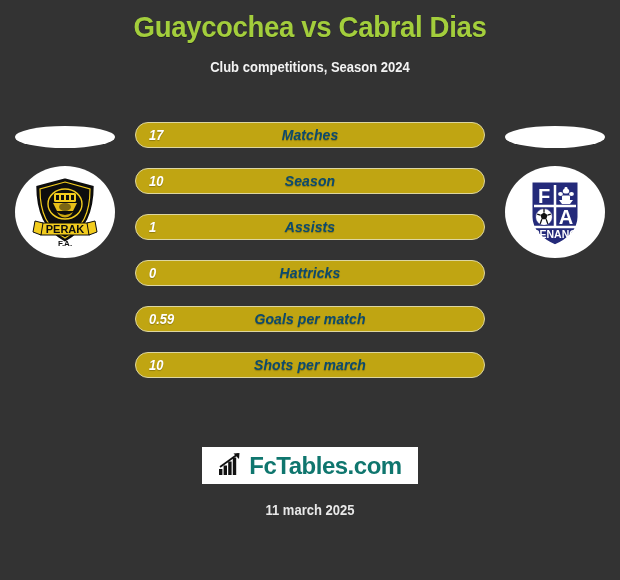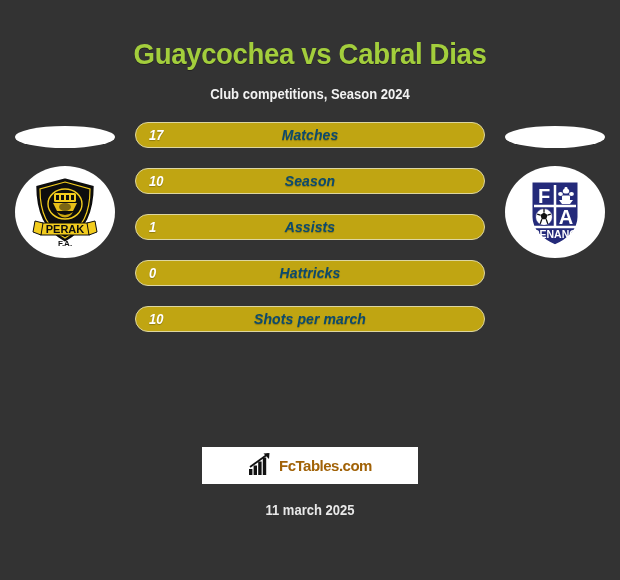--- a/index.html
+++ b/index.html
@@ -13,21 +13,20 @@
     font-family: "Liberation Sans", sans-serif;
     overflow: hidden;
     position: relative;
   }
 
   
   .header {
     width: 620px;
     padding-top: 8px;
     text-align: center;
-    margin-top: 27px;
   }
   .title {
     color: #a3ce3c;
     font-size: 30px;
     font-weight: bold;
     letter-spacing: -0.4px;
     line-height: 38px;
     transform: scaleX(0.92);
     transform-origin: center center;
     white-space: nowrap;
@@ -147,22 +146,22 @@
     width: 216px;
     height: 37px;
     background: #ffffff;
     display: flex;
     align-items: center;
     justify-content: center;
     gap: 5px;
   }
   .brand-icon { display: block; }
   .brand-text {
-    color: #a16207;
-    font-size: 15px;
+    color: #0f766e;
+    font-size: 24px;
     font-weight: bold;
     letter-spacing: -0.5px;
     line-height: 22px;
     white-space: nowrap;
   }
   .date {
     position: absolute;
     left: 0;
     top: 502px;
     width: 620px;
@@ -263,20 +262,24 @@
     <div class="stat-row">
       <div class="stat-value">1</div>
       <div class="stat-label">Assists</div>
     </div>
 
     <div class="stat-row">
       <div class="stat-value">0</div>
       <div class="stat-label">Hattricks</div>
     </div>
 
+    <div class="stat-row">
+      <div class="stat-value">0.59</div>
+      <div class="stat-label">Goals per match</div>
+    </div>
 
     <div class="stat-row">
       <div class="stat-value">10</div>
       <div class="stat-label">Shots per march</div>
     </div>
 
 
   </div>
 </div>
 

